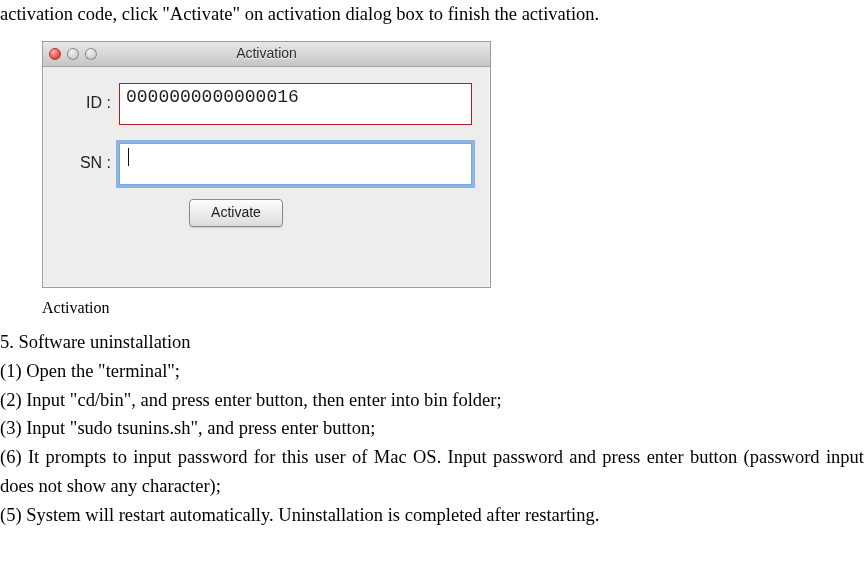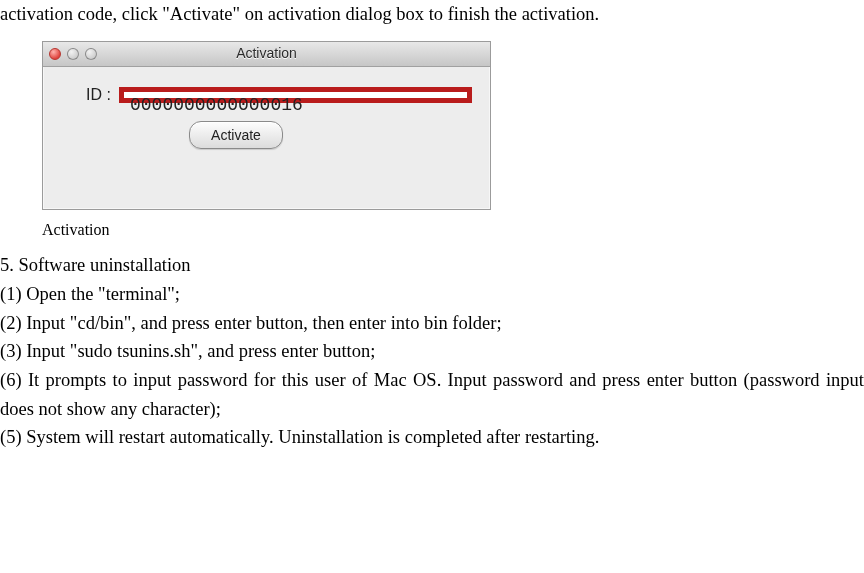--- a/index.html
+++ b/index.html
@@ -83,22 +83,22 @@
   }
   .form-label {
     width: 50px;
     text-align: right;
     font-size: 16px;
     color: #222;
     padding-right: 8px;
   }
   .form-input {
     flex: 1;
-    height: 16px;
-    border: 5px solid #b91c1c;
+    height: 42px;
+    border: 1px solid #b91c1c;
     background: #fff;
     font-family: "Courier New", monospace;
     font-size: 18px;
     padding: 0 6px;
     box-sizing: border-box;
     color: #222;
   }
   .form-input.focus {
     outline: none;
     border-color: #7aa9de;
@@ -114,21 +114,21 @@
   .button-row {
     display: flex;
     gap: 10px;
     margin-left: 128px;
     margin-top: -4px;
   }
   .mac-button {
     min-width: 92px;
     height: 26px;
     border: 1px solid #8a8a8a;
-    border-radius: 12px;
+    border-radius: 4px;
     background: linear-gradient(#fdfdfd, #dcdcdc);
     font-family: "Lucida Grande", "Helvetica Neue", Arial, sans-serif;
     font-size: 14px;
     color: #222;
     display: flex;
     align-items: center;
     justify-content: center;
     box-shadow: 0 1px 0 #fff inset, 0 1px 1px rgba(0,0,0,0.15);
   }
 </style>
@@ -147,20 +147,24 @@
           <div class="tl-btn tl-dim"></div>
           <div class="tl-btn tl-dim"></div>
         </div>
         <div class="mac-title">Activation</div>
       </div>
       <div class="mac-body">
         <div class="form-row">
           <div class="form-label">ID :</div>
           <div class="form-input">0000000000000016</div>
         </div>
+        <div class="form-row">
+          <div class="form-label">SN :</div>
+          <div class="form-input focus"><span class="caret"></span></div>
+        </div>
         <div class="button-row">
           <div class="mac-button">Activate</div>
         </div>
       </div>
     </div>
   </div>
 
   <div class="caption">Activation</div>
 
   <p class="body-text">5. Software uninstallation</p>

